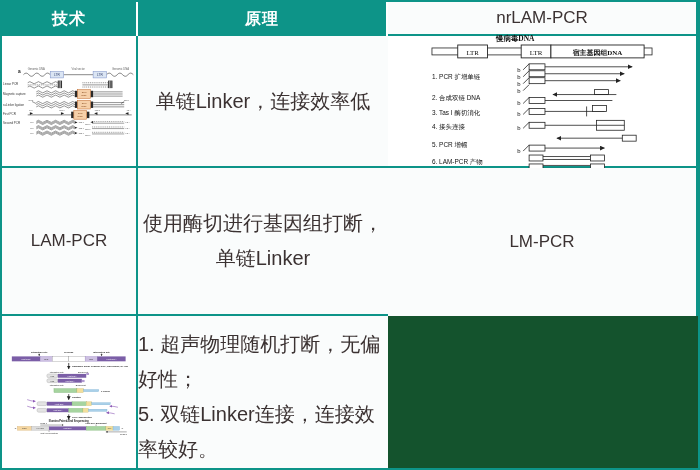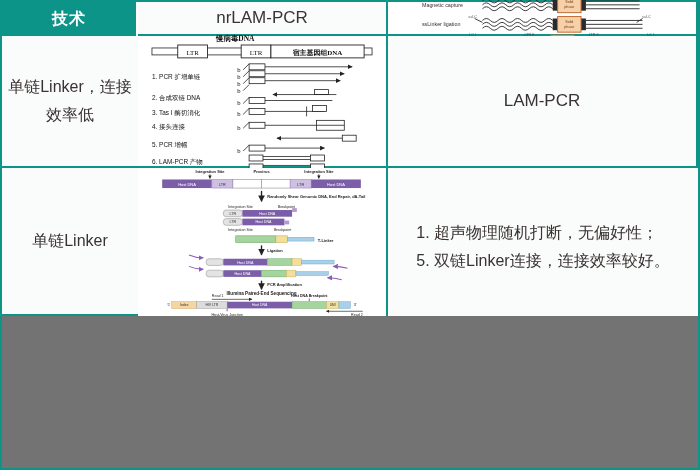--- a/index.html
+++ b/index.html
@@ -1,38 +1,41 @@
 <!DOCTYPE html>
 <html><head>
 <meta charset="utf-8">
 <style>
   html,body{margin:0;padding:0;background:#fff;}
   body{width:700px;height:470px;font-family:"Liberation Sans","DejaVu Sans",sans-serif;}
   .tbl{display:grid;grid-template-columns:136px 250px 310px;grid-template-rows:34px 132px 148px auto;
-       width:700px;height:470px;box-sizing:border-box;border:2px solid #0d9488;background:#737373;}
+       width:700px;height:470px;box-sizing:border-box;border:2px solid #0d9488;background:#14532d;}
   .hc{background:#0d9488;color:#fff;display:flex;align-items:center;justify-content:center;
       font-size:16px;font-weight:bold;letter-spacing:1px;box-sizing:border-box;}
   .hc.div-r{border-right:2px solid #ffffff;}
   .c{box-sizing:border-box;background:#fafcfc;display:flex;align-items:center;justify-content:center;}
   .b-r{border-right:2px solid #0d9488;}
   .b-b{border-bottom:2px solid #0d9488;}
   .tech{font-size:17px;color:#3b3232;}
-  .feat{font-size:16px;color:#3b3232;line-height:1.75;text-align:center;}
+  .feat{font-size:20px;color:#3b3232;line-height:1.75;text-align:center;}
   .feat.left{text-align:left;margin-top:9px;}
   .dia{background:#fff;width:100%;height:100%;display:flex;align-items:center;justify-content:center;}
   svg text{font-family:"Liberation Sans","DejaVu Sans",sans-serif;}
   svg text.serif{font-family:"Liberation Serif","DejaVu Serif",serif;}
 </style>
 </head>
 <body>
 
 <div class="tbl">
 
   <div class="hc div-r">
       <span>技术</span>
+    </div>
+  <div class="hc div-r">
+      <span>原理</span>
     </div>
 
   <div class="c b-r b-b">
     <span class="tech">nrLAM-PCR</span>
   </div>
   <div class="c b-r b-b dia">
     <svg width="244" height="127" viewBox="0 0 250 130">
       <defs>
         <path id="wv50" d="M0,0 q5,-6 10,0 t10,0 t10,0 t10,0 t10,0" fill="none"></path>
         <path id="wv72" d="M0,0 q4,-4 8,0 t8,0 t8,0 t8,0 t8,0 t8,0 t8,0 t8,0 t8,0" fill="none"></path>
@@ -259,24 +262,28 @@
         <text x="90" y="99">b</text>
         <text x="90" y="122">b</text>
       </g>
     </svg>
   </div>
   <div class="c b-r b-b">
     <span class="tech">LAM-PCR</span>
   </div>
   <div class="c b-b">
     <div class="feat">
+      <div>使用酶切进行基因组打断，</div>
       <div>单链Linker</div>
     </div>
   </div>
 
+  <div class="c b-r">
+    <span class="tech">LM-PCR</span>
+  </div>
   <div class="c b-r dia">
     <svg width="234" height="149" viewBox="0 0 245 156">
       <defs>
         <marker id="m3a" markerWidth="6" markerHeight="6" refX="4.5" refY="2.5" orient="auto">
             <path d="M0,0 L5,2.5 L0,5 Z" fill="#222"></path>
           </marker>
         <marker id="m3p" markerWidth="6" markerHeight="6" refX="4.5" refY="2.5" orient="auto">
             <path d="M0,0 L5,2.5 L0,5 Z" fill="#8e5bb8"></path>
           </marker>
       </defs>

